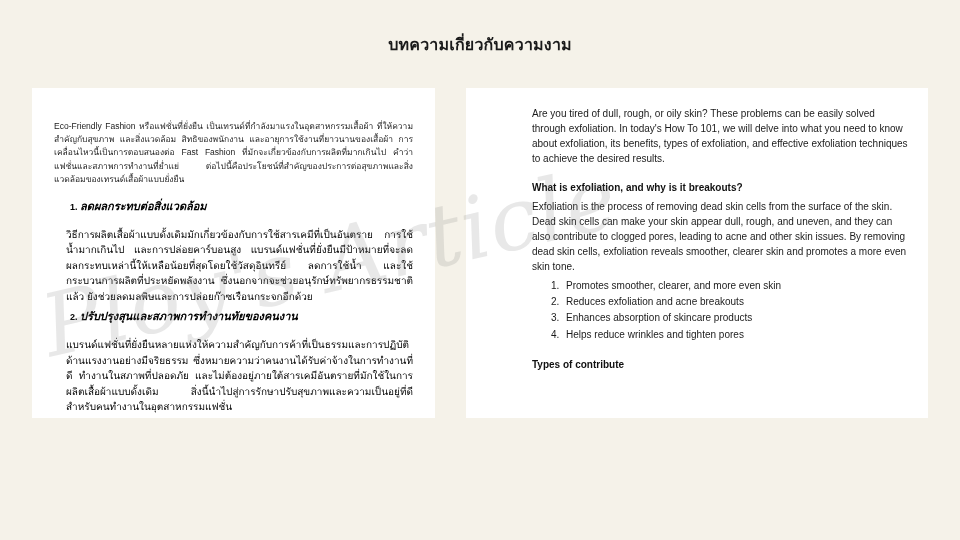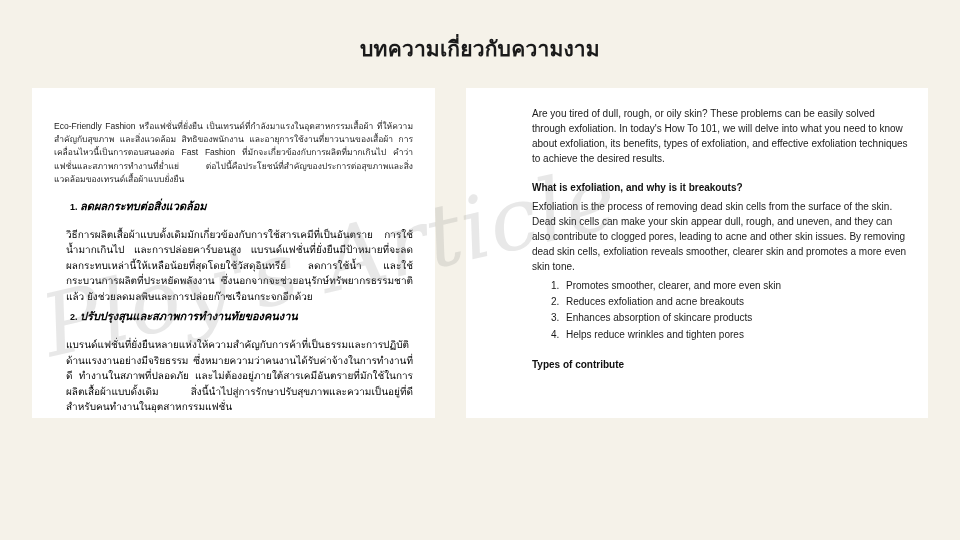--- a/index.html
+++ b/index.html
@@ -19,21 +19,21 @@
     left: 0; top: 0;
     width: 960px; height: 540px;
     background: #f5f2e9;
   }
   .slide-title {
     position: absolute;
     top: 32px;
     left: 0;
     width: 960px;
     text-align: center;
-    font-size: 21px;
+    font-size: 16px;
     font-weight: bold;
     color: #1a1a1a;
     letter-spacing: 0.2px;
   }
   .panel {
     position: absolute;
     background: #ffffff;
     box-sizing: border-box;
     overflow: hidden;
   }

